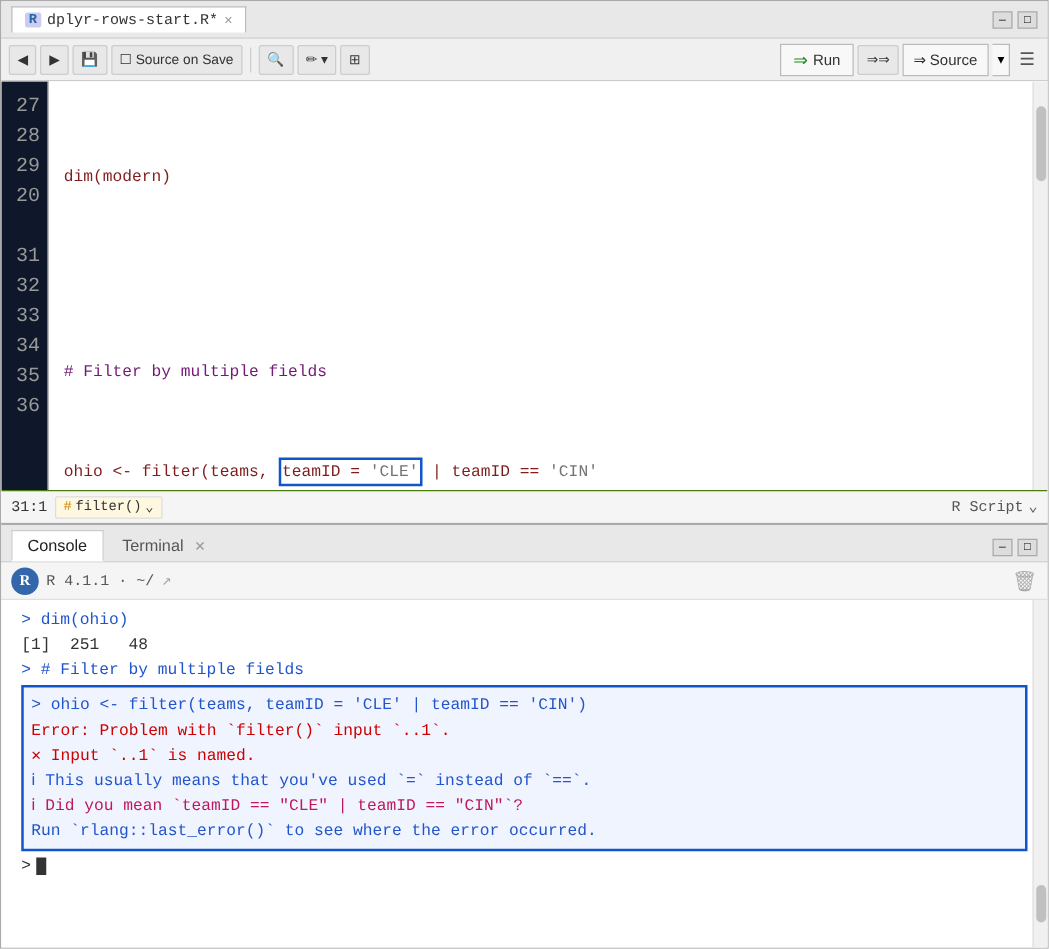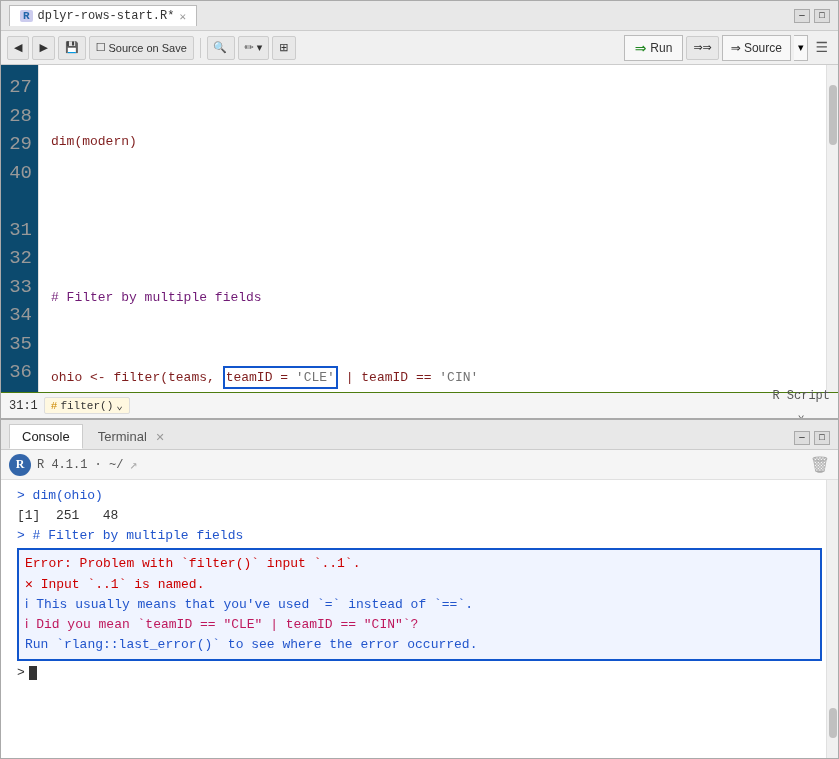--- a/index.html
+++ b/index.html
@@ -153,26 +153,26 @@
     }
 
     .editor-content {
       flex: 1;
       overflow: hidden;
       position: relative;
       display: flex;
     }
 
     .line-numbers {
-      background: #0c4a6e;
+      background: #0f172a;
       border-right: 1px solid #e0e0e0;
       padding: 8px 6px 8px 8px;
       text-align: right;
       color: #999;
-      font-size: 19px;
+      font-size: 16px;
       line-height: 1.5;
       user-select: none;
       min-width: 38px;
     }
 
     .code-area {
       flex: 1;
       padding: 8px 12px;
       font-size: 13px;
       line-height: 1.5;
@@ -244,21 +244,20 @@
       align-items: center;
       gap: 3px;
     }
     .status-fn .hash-icon { color: #cc8800; }
     .status-right {
       margin-left: auto;
       color: #555;
       display: flex;
       align-items: center;
       gap: 4px;
-      flex-direction: column;
     }
 
     
     .console-section {
       border-top: 2px solid #aaa;
       display: flex;
       flex-direction: column;
       height: 340px;
     }
 
@@ -439,21 +438,21 @@
     <button class="source-arrow-btn">▾</button>
     <span class="menu-icon">☰</span>
   </div>
 
   <div class="editor-container">
     <div class="editor-content">
       <div class="line-numbers">
         <div>27</div>
         <div>28</div>
         <div>29</div>
-        <div>40</div>
+        <div>20</div>
         <div>&nbsp;</div>
         <div>31</div>
         <div>32</div>
         <div>33</div>
         <div>34</div>
         <div>35</div>
         <div>36</div>
       </div>
       <div class="code-area">
         
@@ -524,20 +523,21 @@
       <span style="color:#aaa;cursor:pointer;font-size:13px;">↗</span>
       <span class="console-clear">🗑</span>
     </div>
 
     <div class="console-output">
       <span class="console-line c-blue">&gt; dim(ohio)</span>
       <span class="console-line c-output">[1]  251   48</span>
       <span class="console-line c-blue">&gt; # Filter by multiple fields</span>
 
       <div class="error-box">
+        <span class="console-line" style="color:#2255cc;">&gt; ohio &lt;- filter(teams, teamID = 'CLE' | teamID == 'CIN')</span>
         <span class="console-line" style="color:#cc0000;">Error: Problem with `filter()` input `..1`.</span>
         <span class="console-line" style="color:#cc0000;">✕ Input `..1` is named.</span>
         <span class="console-line" style="color:#2255cc;">ℹ This usually means that you've used `=` instead of `==`.</span>
         <span class="console-line" style="color:#be185d;">ℹ Did you mean `teamID == "CLE" | teamID == "CIN"`?</span>
         <span class="console-line c-output">Run `rlang::last_error()` to see where the error occurred.</span>
       </div>
 
       <div class="console-prompt-line">
         <span style="color:#333;">&gt;</span>
         <span class="cursor-block"></span>

